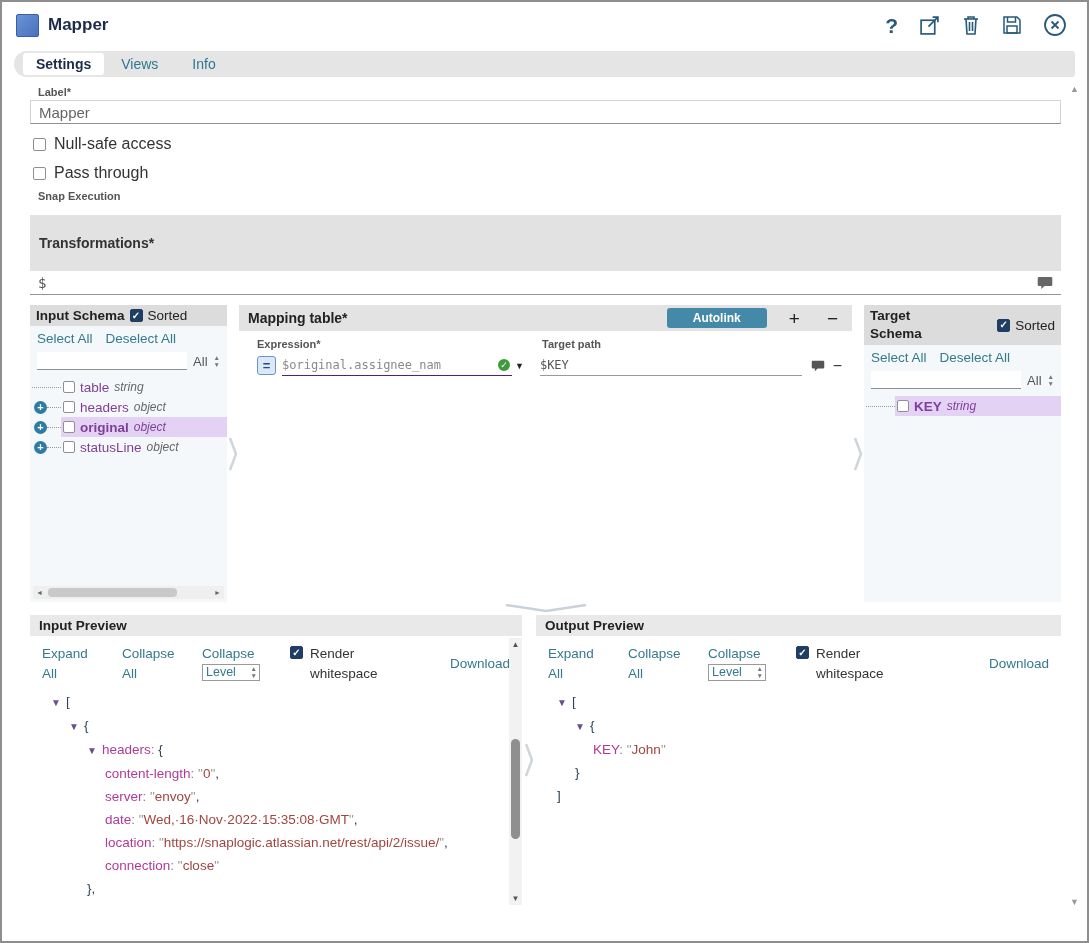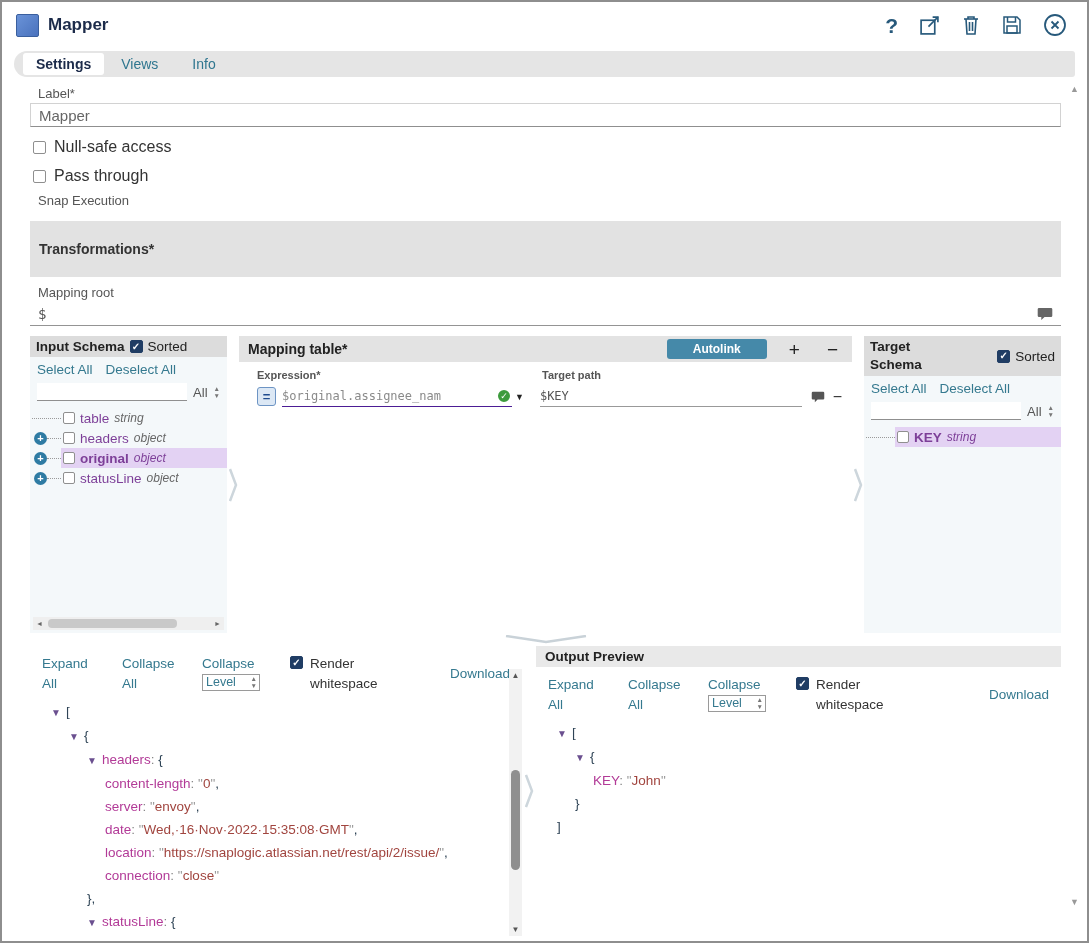--- a/index.html
+++ b/index.html
@@ -18,21 +18,21 @@
 
 .tabbar{height:26px;margin:3px 12px 0;background:#e5e5e5;border-radius:13px 3px 3px 13px;display:flex;align-items:center;padding-left:9px;flex:none}
 .tab{font-size:14px;padding:3px 17px;color:#2f768f}
 .tab.active{background:#fff;color:#1c2b4a;font-weight:bold;border-radius:3px;padding:3px 13px}
 
 
 .content{flex:1;position:relative;padding:9px 26px 0 28px}
 .scroll-arrow{position:absolute;right:8px;color:#999;font-size:9px;line-height:1}
 .sa-up{top:8px}.sa-down{bottom:34px}
 
-.field-label{font-size:13px;font-weight:normal;color:#555;margin:0 0 2px 8px}
+.field-label{font-size:11px;font-weight:bold;color:#555;margin:0 0 2px 8px}
 .text-input{width:100%;height:24px;border:1px solid #d2d2d2;border-bottom-color:#8f8f8f;font:15px "Liberation Sans",sans-serif;color:#666;padding:0 8px;background:#fff;outline:none;display:block}
 .check-row{display:flex;align-items:center;gap:8px;margin:11px 0 0 3px;font-size:16px;color:#333}
 .cb{width:13px;height:13px;border:1px solid #8f8f8f;background:#fff;border-radius:2px;display:inline-flex;align-items:center;justify-content:center;flex:none}
 .cb-sm{width:12px;height:12px}
 .cb.checked{background:#203d64;border-color:#203d64}
 .cb.checked::after{content:"✓";color:#fff;font-size:10px;font-weight:bold;line-height:1}
 .mt8{margin-top:8px}
 .select-field{display:flex;align-items:center;height:25px;border:1px solid #e3e3e3;border-bottom:1px solid #949494;padding:0 6px 0 8px;color:#555;font-size:15px}
 .spinner{display:inline-flex;flex-direction:column;font-size:6.5px;color:#777;line-height:5.5px;gap:1px;margin-left:auto;flex:none}
 .spinner span{display:block}
@@ -180,21 +180,20 @@
     </div>
     <div class="check-row">
       <span class="cb"></span>
       <span>Pass through</span>
     </div>
 
     <div class="field-label mt8">Snap Execution</div>
 
     <div class="section-header">Transformations*</div>
 
-    <div class="field-label mt8">Mapping root</div>
     <div class="mapping-root-field">
       <input value="$" style="">
       <span style="display:flex">
         <svg width="16" height="14" viewBox="0 0 16 14">
             <path d="M2 1h12a1.3 1.3 0 0 1 1.3 1.3v6.4A1.3 1.3 0 0 1 14 10H7.5l-3.2 3V10H2A1.3 1.3 0 0 1 .7 8.7V2.3A1.3 1.3 0 0 1 2 1z" fill="#666"></path>
           </svg>
       </span>
     </div>
 
     <div class="panels-row">
@@ -340,20 +339,21 @@
 
     <div class="bottom-splitter">
       <svg width="86" height="9">
           <polyline points="3,1 43,7 83,1" fill="none" stroke="#c9d2d8" stroke-width="2.5"></polyline>
         </svg>
     </div>
 
     <div class="previews-row">
 
       <div class="preview-panel preview-input">
+        <div class="preview-header">Input Preview</div>
         <div class="preview-toolbar">
           <span class="pv-link">Expand All</span>
           <span class="pv-link">Collapse All</span>
           <span class="collapse-widget">
             <span>Collapse</span>
             <span class="level-box">
               <span class="lvl">Level</span>
               <span class="spinner">
                   <span>▲</span>
                   <span>▼</span>

